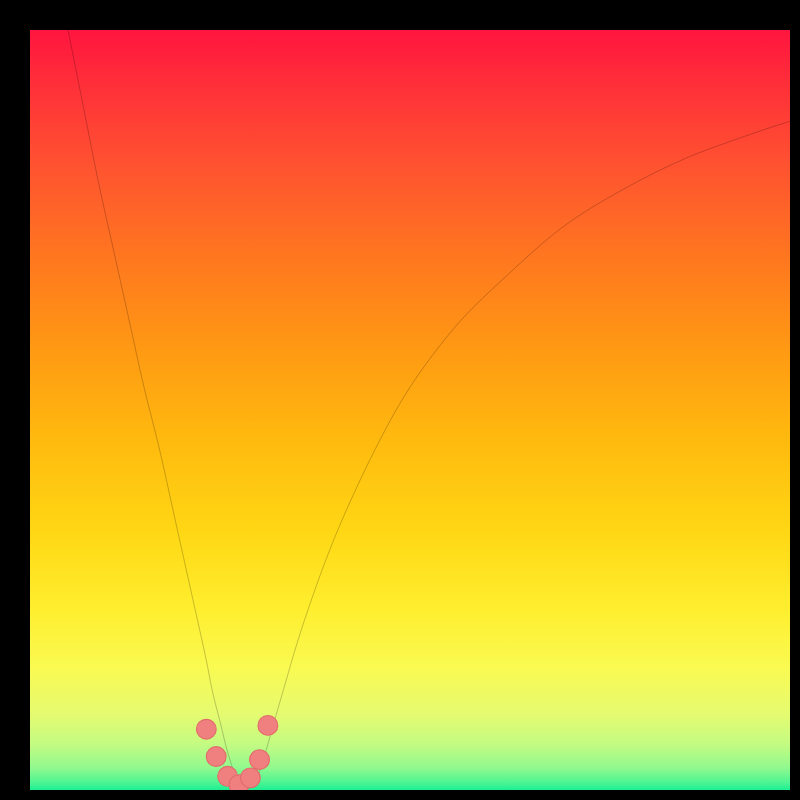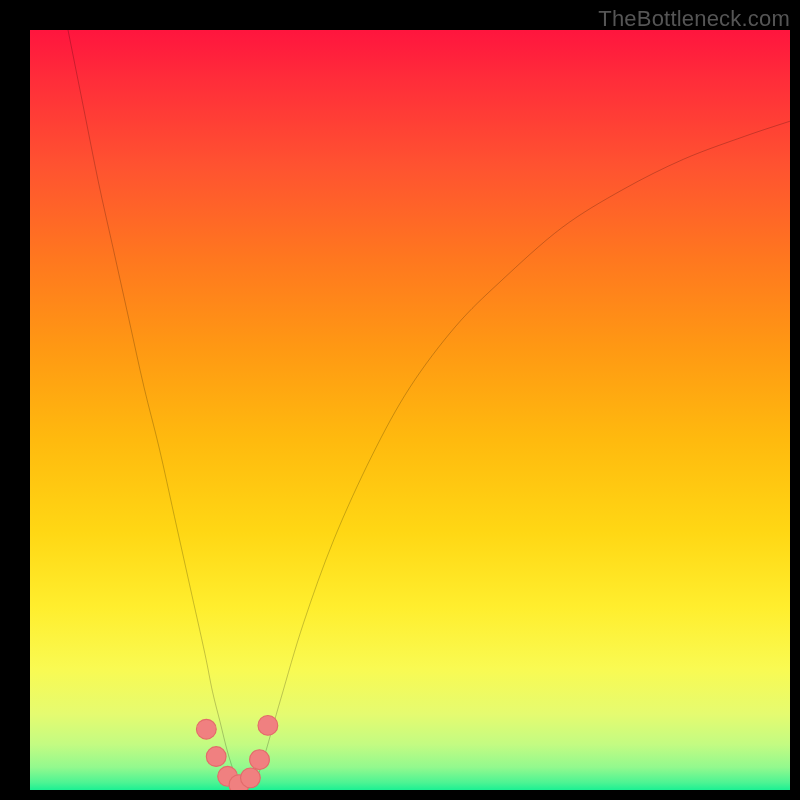--- a/index.html
+++ b/index.html
@@ -77,14 +77,13 @@
           <circle cx="23.2" cy="92" r="1.3" fill="#f08080" stroke="#e36a6a" stroke-width="0.15"></circle>
           <circle cx="24.5" cy="95.6" r="1.3" fill="#f08080" stroke="#e36a6a" stroke-width="0.15"></circle>
           <circle cx="26" cy="98.2" r="1.3" fill="#f08080" stroke="#e36a6a" stroke-width="0.15"></circle>
           <circle cx="27.500000000000004" cy="99.3" r="1.3" fill="#f08080" stroke="#e36a6a" stroke-width="0.15"></circle>
           <circle cx="28.999999999999996" cy="98.4" r="1.3" fill="#f08080" stroke="#e36a6a" stroke-width="0.15"></circle>
           <circle cx="30.2" cy="96" r="1.3" fill="#f08080" stroke="#e36a6a" stroke-width="0.15"></circle>
           <circle cx="31.3" cy="91.5" r="1.3" fill="#f08080" stroke="#e36a6a" stroke-width="0.15"></circle>
         </g>
     </svg>
   </div>
-  <div class="attribution">TheBottleneck.com</div>
 </div>
 
 </body></html>

